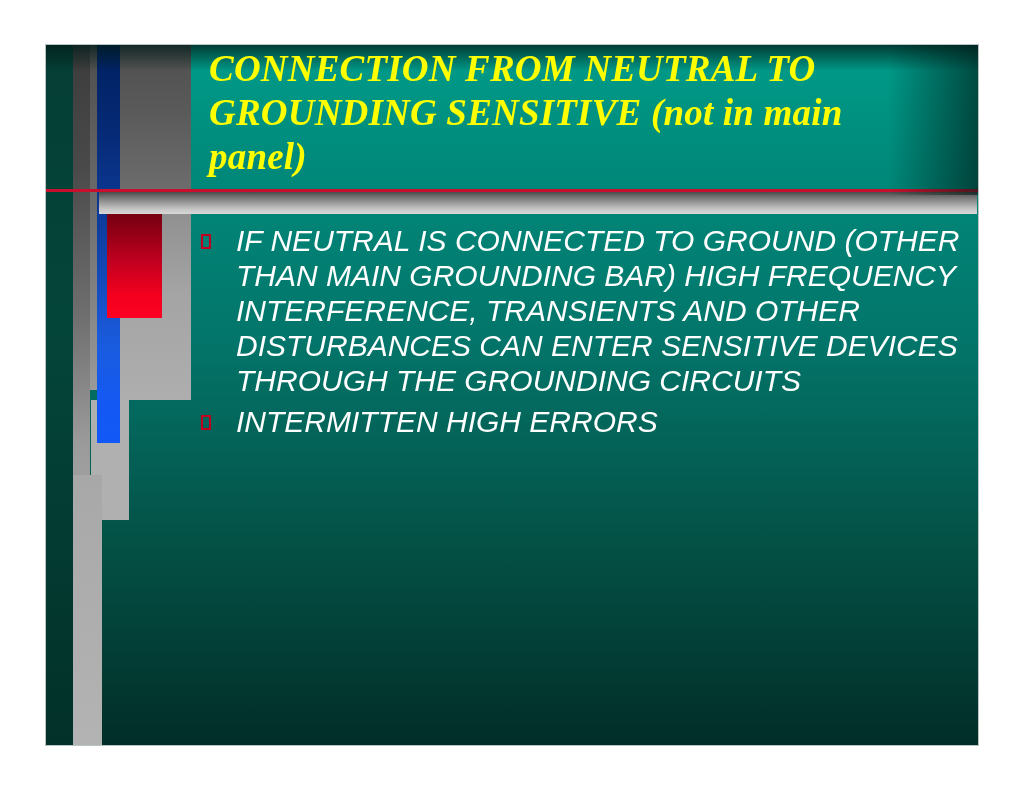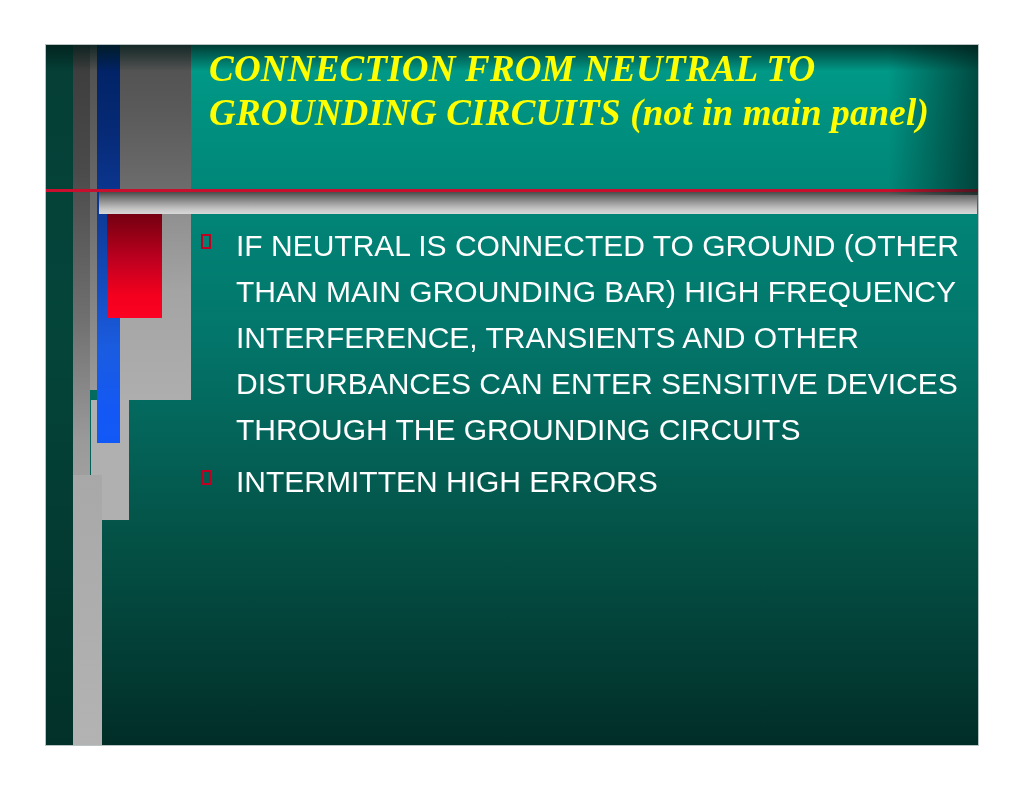--- a/index.html
+++ b/index.html
@@ -141,23 +141,24 @@
     height: 15px;
     border: 2px solid #c00020;
     box-sizing: border-box;
     margin-top: 11px;
     margin-right: 25px;
   }
   .bullet-text {
     flex: 1 1 auto;
     color: #ffffff;
     font-family: "Liberation Sans", "DejaVu Sans", sans-serif;
+    font-style: italic;
     font-weight: normal;
     font-size: 30px;
-    line-height: 46px;
+    line-height: 35px;
     letter-spacing: 0px;
   }
 </style>
 </head>
 <body>
 
 <div id="slide">
 
   <div class="deco deco-dark-edge"></div>
   <div class="deco deco-grey-dark"></div>
@@ -168,21 +169,21 @@
   <div class="deco deco-grey-stripe"></div>
   <div class="deco deco-blue"></div>
   <div class="deco deco-red"></div>
 
   <div class="rule-red"></div>
   <div class="rule-bar"></div>
 
   <div class="vignette-top"></div>
   <div class="vignette-right"></div>
 
-  <div id="title">CONNECTION FROM NEUTRAL TO GROUNDING CIRCUITS (not in main panel)</div>
+  <div id="title">CONNECTION FROM NEUTRAL TO GROUNDING SENSITIVE (not in main panel)</div>
 
   <div id="body">
 
     <div class="bullet-row">
       <span class="bullet-marker"></span>
       <span class="bullet-text">IF  NEUTRAL IS CONNECTED TO GROUND (OTHER THAN MAIN GROUNDING BAR) HIGH FREQUENCY INTERFERENCE, TRANSIENTS AND OTHER DISTURBANCES CAN ENTER SENSITIVE DEVICES THROUGH THE GROUNDING CIRCUITS</span>
     </div>
 
     <div class="bullet-row">
       <span class="bullet-marker"></span>

